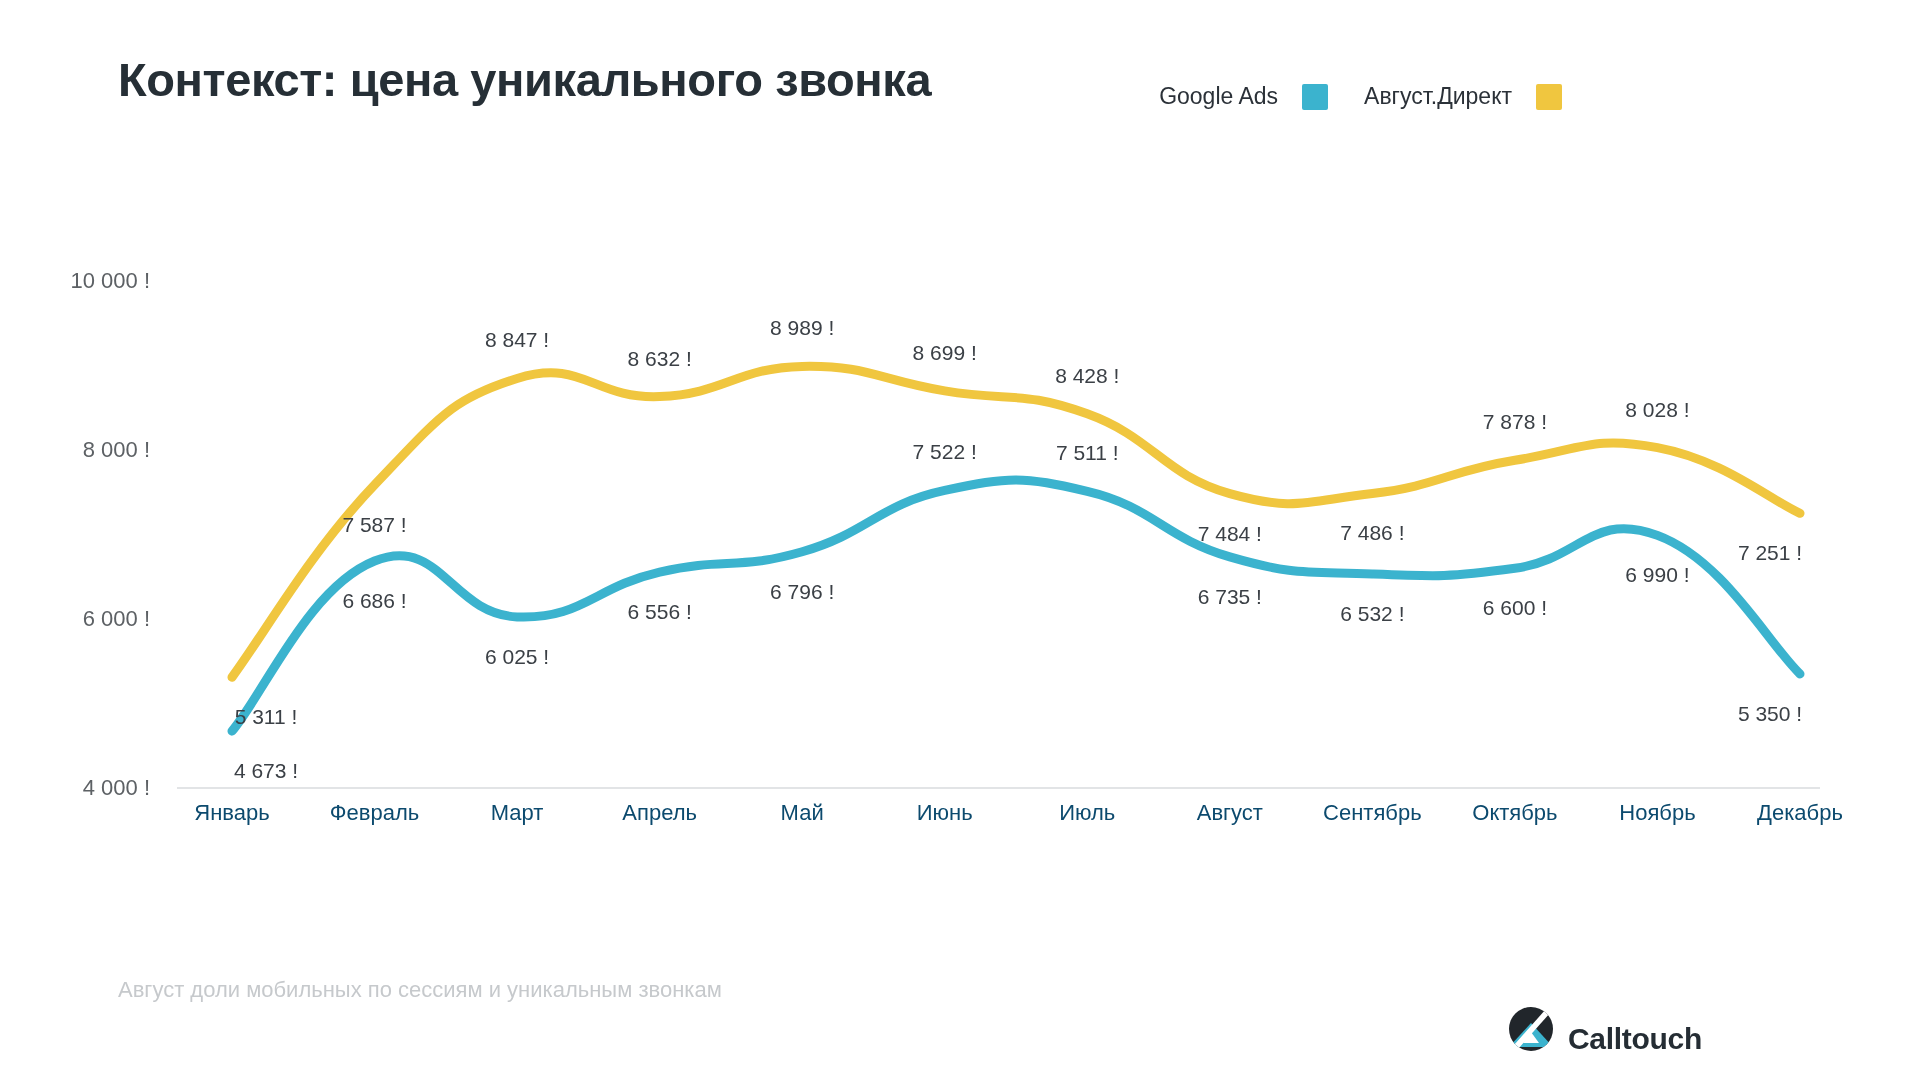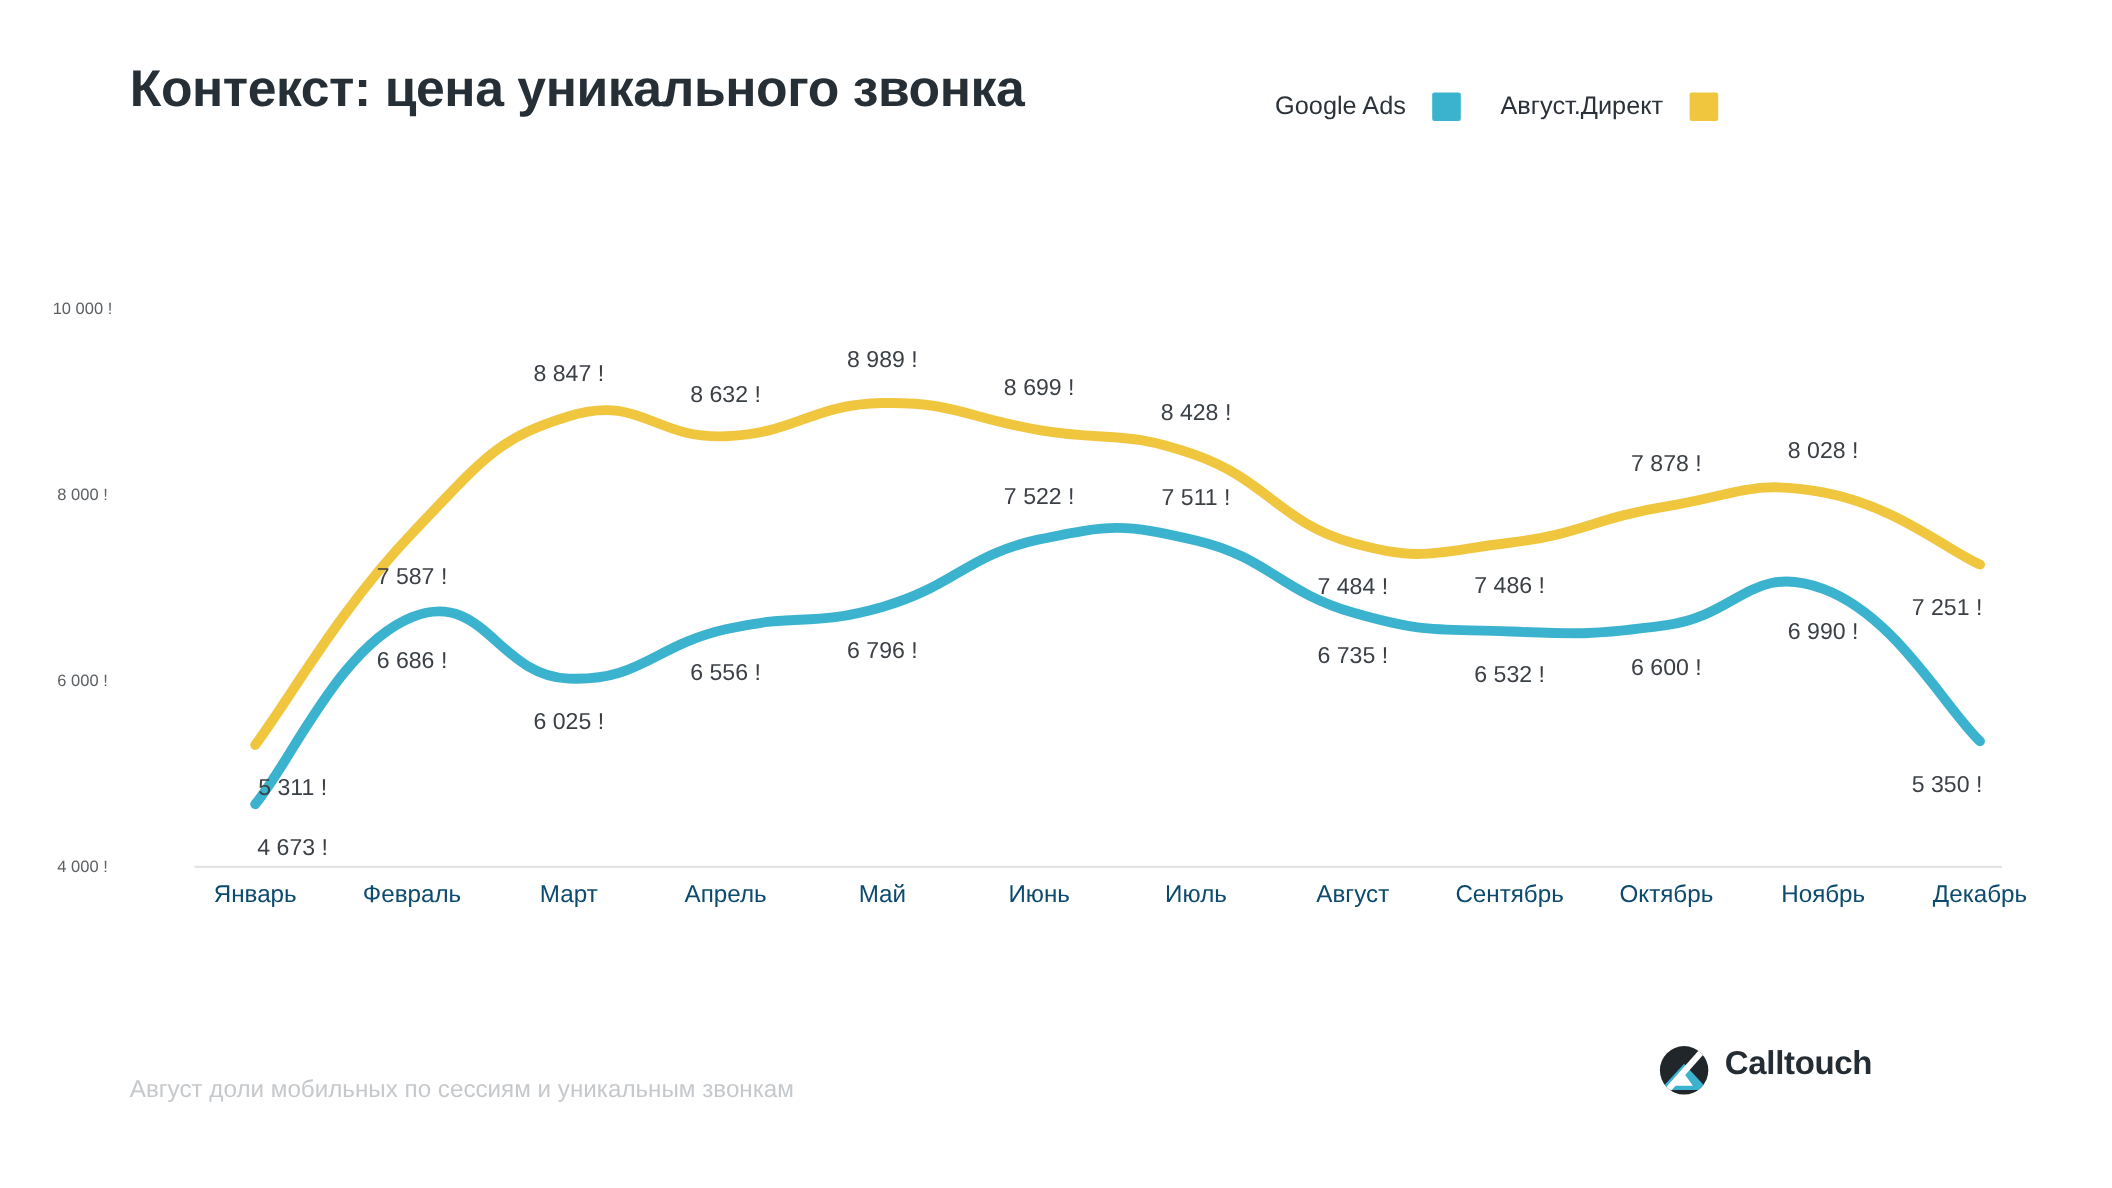--- a/index.html
+++ b/index.html
@@ -65,23 +65,23 @@
     position: absolute;
     left: 0;
     top: 0;
     width: 1920px;
     height: 1080px;
     pointer-events: none;
   }
 
   .y-tick {
     position: absolute;
-    font-size: 15px;
+    font-size: 22px;
     color: #5d6165;
-    text-align: center;
+    text-align: right;
     white-space: nowrap;
     transform: translateY(-50%);
   }
 
   .x-tick {
     position: absolute;
     font-size: 22px;
     color: #0c4a6e;
     text-align: center;
     white-space: nowrap;
@@ -102,23 +102,23 @@
     position: absolute;
     left: 118px;
     top: 977px;
     font-size: 22px;
     color: #c6c9cc;
     white-space: nowrap;
   }
   #brand {
     position: absolute;
     left: 1508px;
-    top: 950px;
+    top: 1006px;
     display: flex;
-    align-items: flex-start;
+    align-items: flex-end;
     gap: 14px;
   }
   #brand-name {
     font-size: 30px;
     font-weight: bold;
     color: #252d34;
     letter-spacing: -0.3px;
   }
 </style>
 </head>

